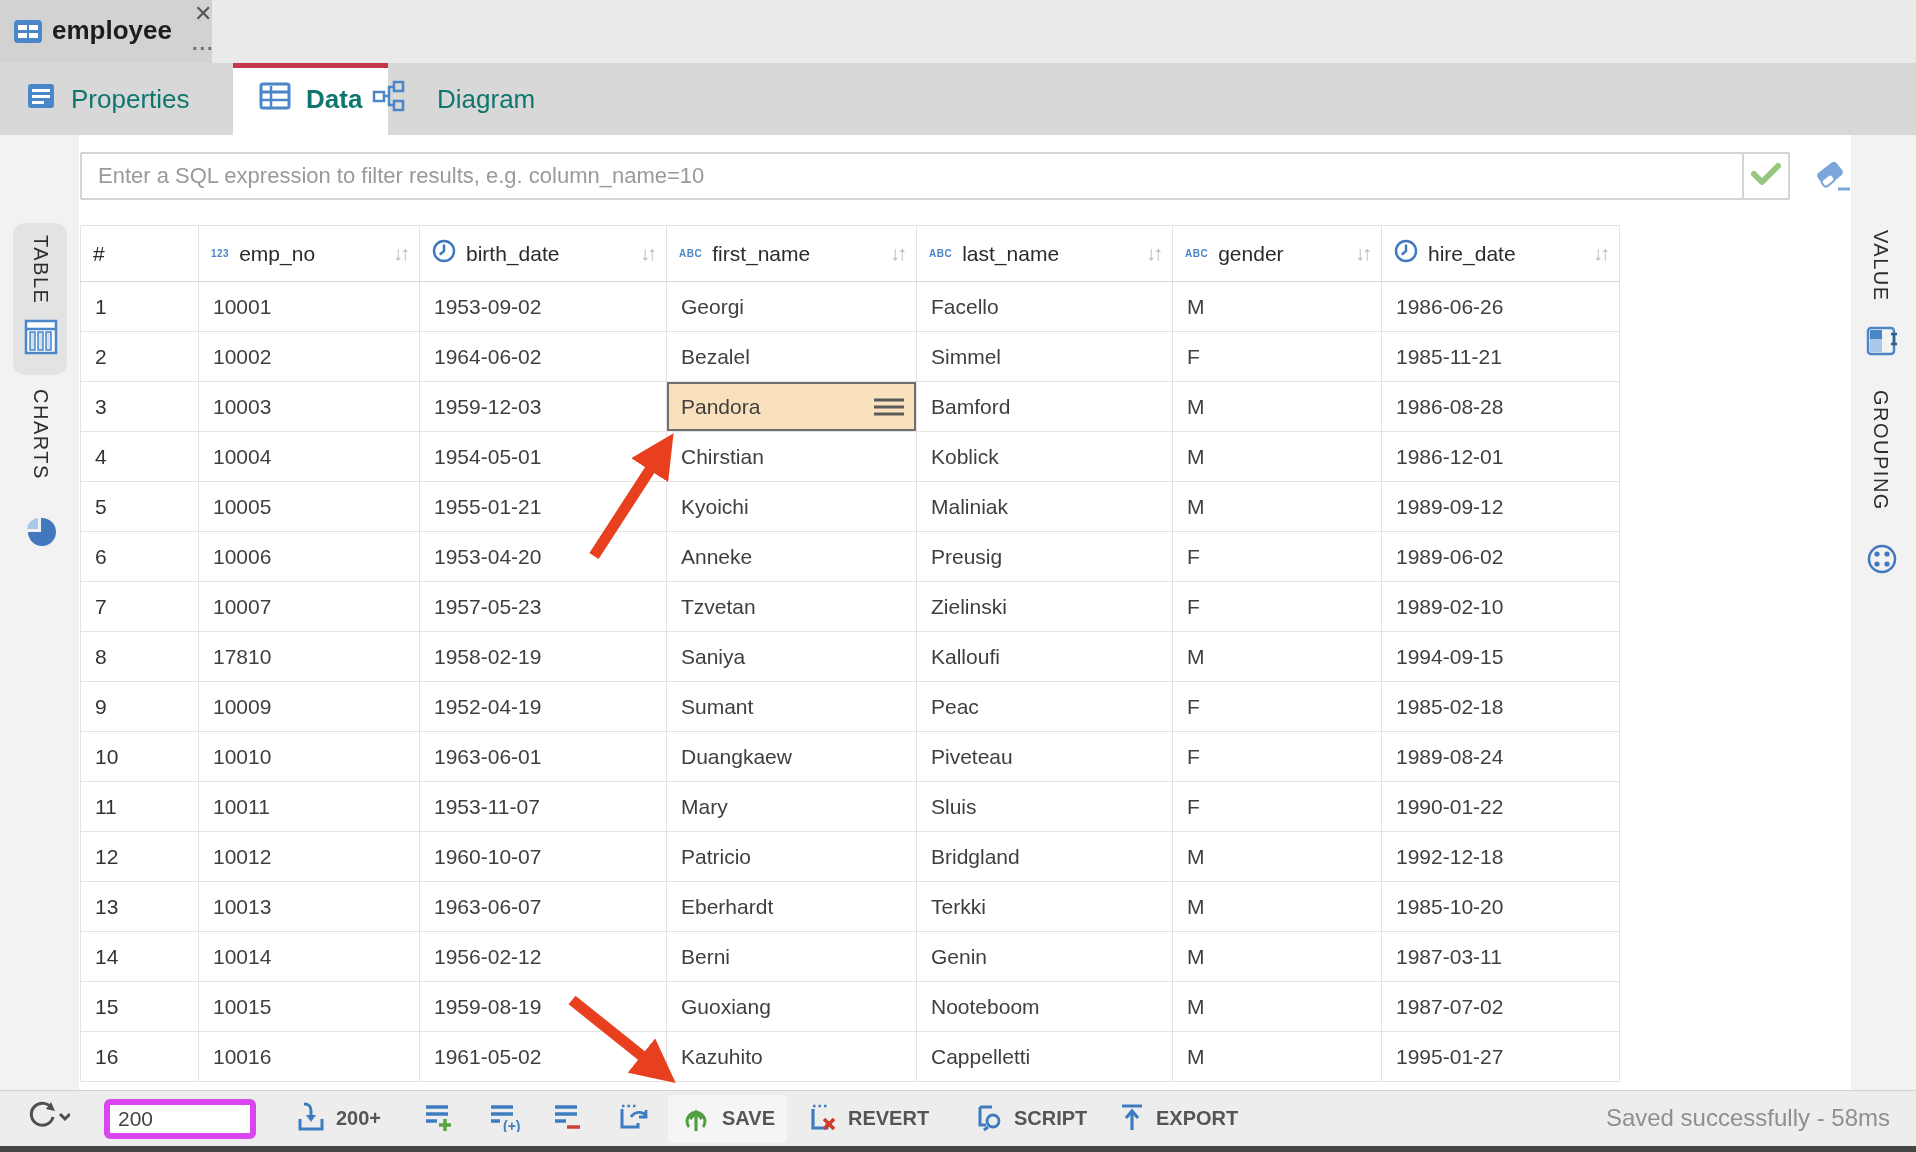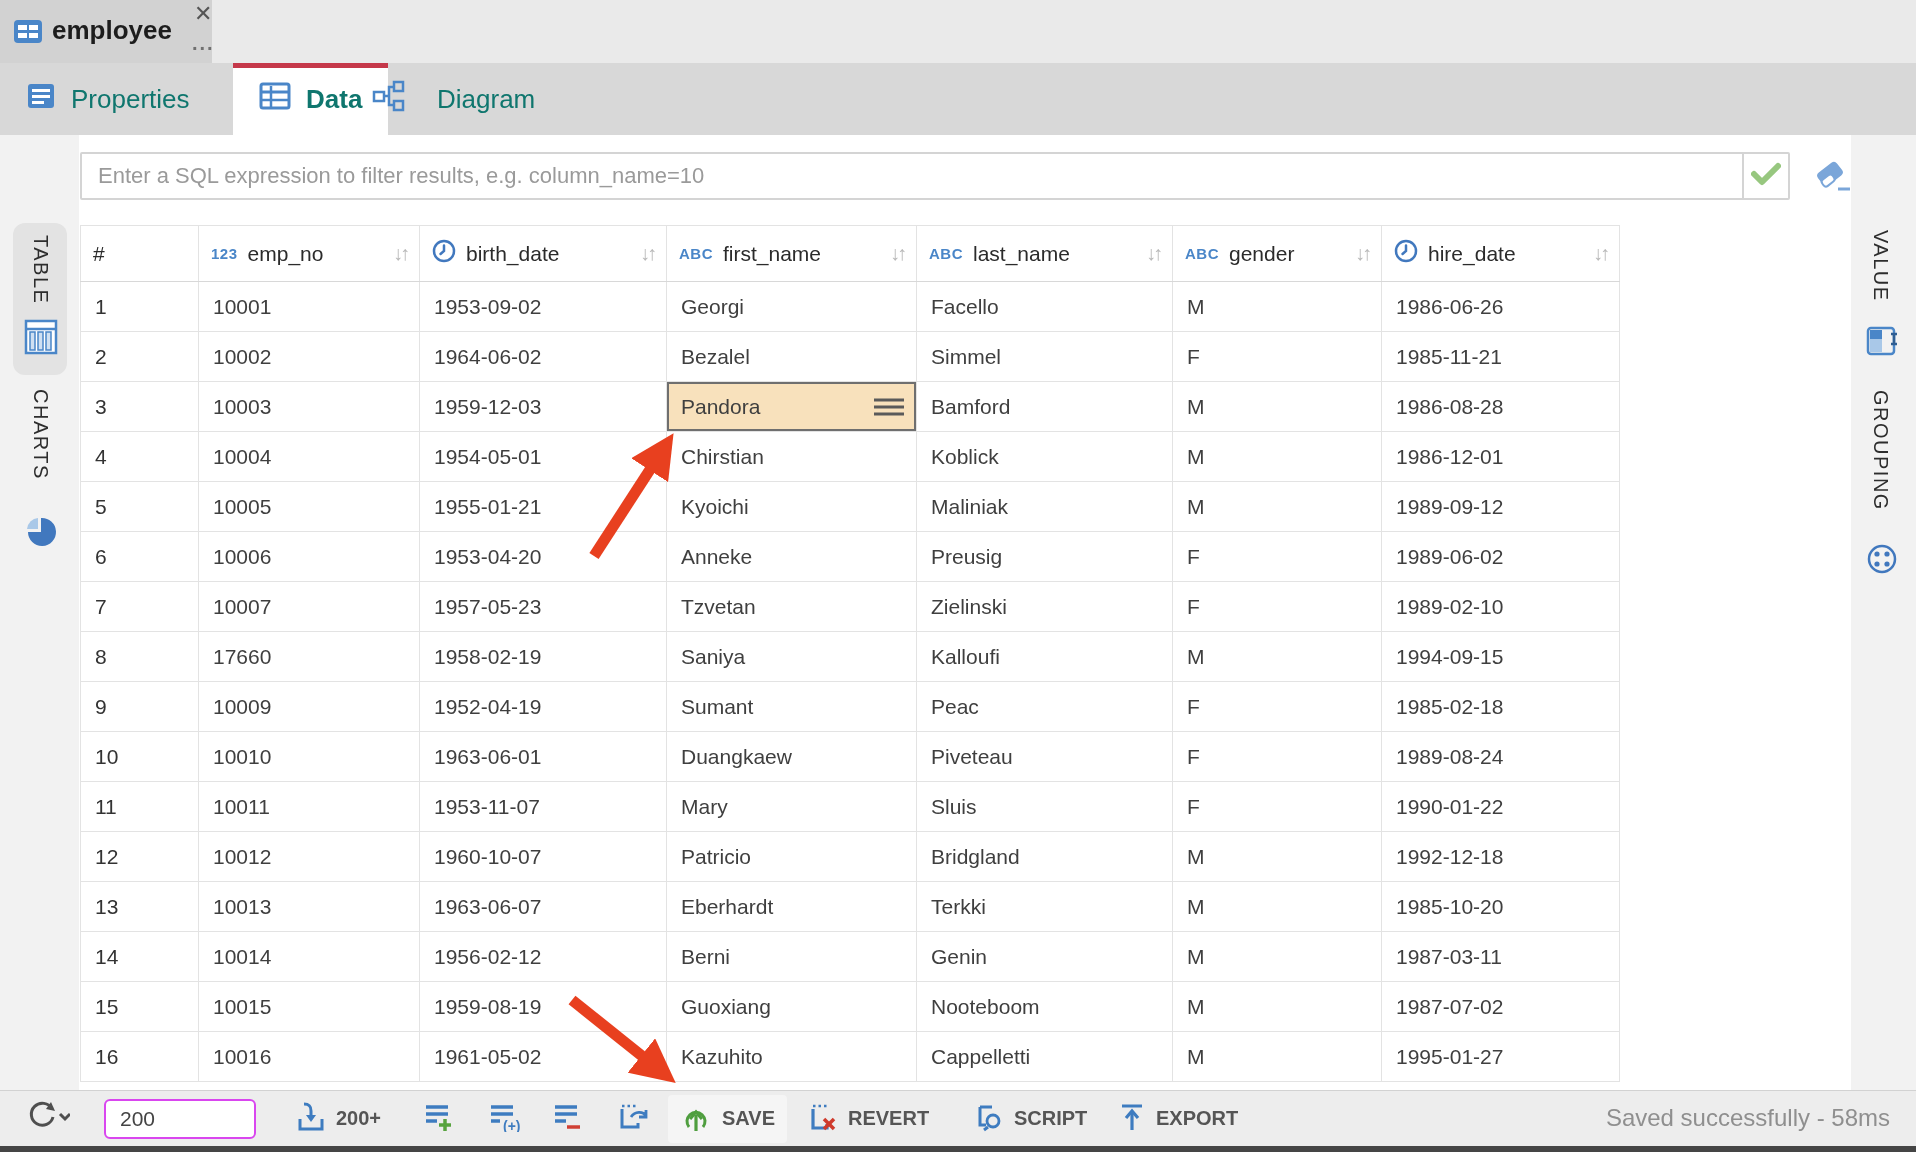--- a/index.html
+++ b/index.html
@@ -50,33 +50,33 @@
   .grouping-tab .sicon{position:absolute;left:8px;top:152px;}
 
   
   .grid-wrap{position:absolute;left:80px;top:225px;}
   table{border-collapse:collapse;table-layout:fixed;}
   th,td{border:1px solid #e3e3e3;background:#fff;overflow:hidden;white-space:nowrap;}
   th{height:56px;padding:0 12px;font-size:21px;font-weight:500;color:#2b2b2b;text-align:left;border-bottom:1px solid #d8d8d8;}
   td{height:50px;padding:0 14px;font-size:21px;color:#3f3f3f;position:relative;}
   td.rownum{color:#333;}
   .th-inner{display:flex;align-items:center;gap:10px;}
-  .tbadge{color:var(--icon-blue,#4a86c8);font-weight:700;font-size:15px;letter-spacing:.5px;}
+  .tbadge{color:var(--icon-blue,#4a86c8);font-weight:700;font-size:10px;letter-spacing:.5px;}
   .sort{margin-left:auto;color:#b9b9b9;font-size:20px;letter-spacing:-3px;}
   td.selected{background:var(--highlight-bg,#f8e1bc);box-shadow:inset 0 0 0 2px #6f6f6f;}
   .burger{position:absolute;right:12px;top:50%;transform:translateY(-50%);width:30px;height:17px;
     background:linear-gradient(#5a5a5a,#5a5a5a) 0 0/100% 3px no-repeat,
                linear-gradient(#5a5a5a,#5a5a5a) 0 7px/100% 3px no-repeat,
                linear-gradient(#5a5a5a,#5a5a5a) 0 14px/100% 3px no-repeat;}
 
   
   .toolbar{position:absolute;left:0;top:1090px;width:100%;height:56px;background:#ededed;border-top:1px solid #d2d2d2;}
   .tb{position:absolute;top:50%;transform:translateY(-50%);display:flex;align-items:center;gap:10px;}
   .tb-label{font-size:20px;font-weight:700;color:#555;}
-  .rows-input{width:152px;height:40px;border:2px solid #d946ef;border-radius:6px;background:#fff;font-family:"Liberation Sans",sans-serif;font-size:21px;color:#444;padding:0 14px;outline:none;}
+  .rows-input{width:152px;height:40px;border:6px solid #d946ef;border-radius:6px;background:#fff;font-family:"Liberation Sans",sans-serif;font-size:21px;color:#444;padding:0 8px;outline:none;}
   .save-group{background:#f5f5f5;border-radius:4px;padding:6px 12px;}
   .status{position:absolute;right:26px;top:0;height:56px;line-height:54px;font-size:24px;color:#8f8f8f;}
   .bottom-strip{position:absolute;left:0;bottom:0;width:100%;height:6px;background:#454545;}
 
   .arrows{position:absolute;left:0;top:0;pointer-events:none;z-index:50;}
 </style>
 </head>
 <body>
 
 <div class="tabbar1">
@@ -331,21 +331,21 @@
           <td class="rownum">7</td>
           <td>10007</td>
           <td>1957-05-23</td>
           <td>Tzvetan</td>
           <td>Zielinski</td>
           <td>F</td>
           <td>1989-02-10</td>
         </tr>
         <tr>
           <td class="rownum">8</td>
-          <td>17660</td>
+          <td>17810</td>
           <td>1958-02-19</td>
           <td>Saniya</td>
           <td>Kalloufi</td>
           <td>M</td>
           <td>1994-09-15</td>
         </tr>
         <tr>
           <td class="rownum">9</td>
           <td>10009</td>
           <td>1952-04-19</td>

